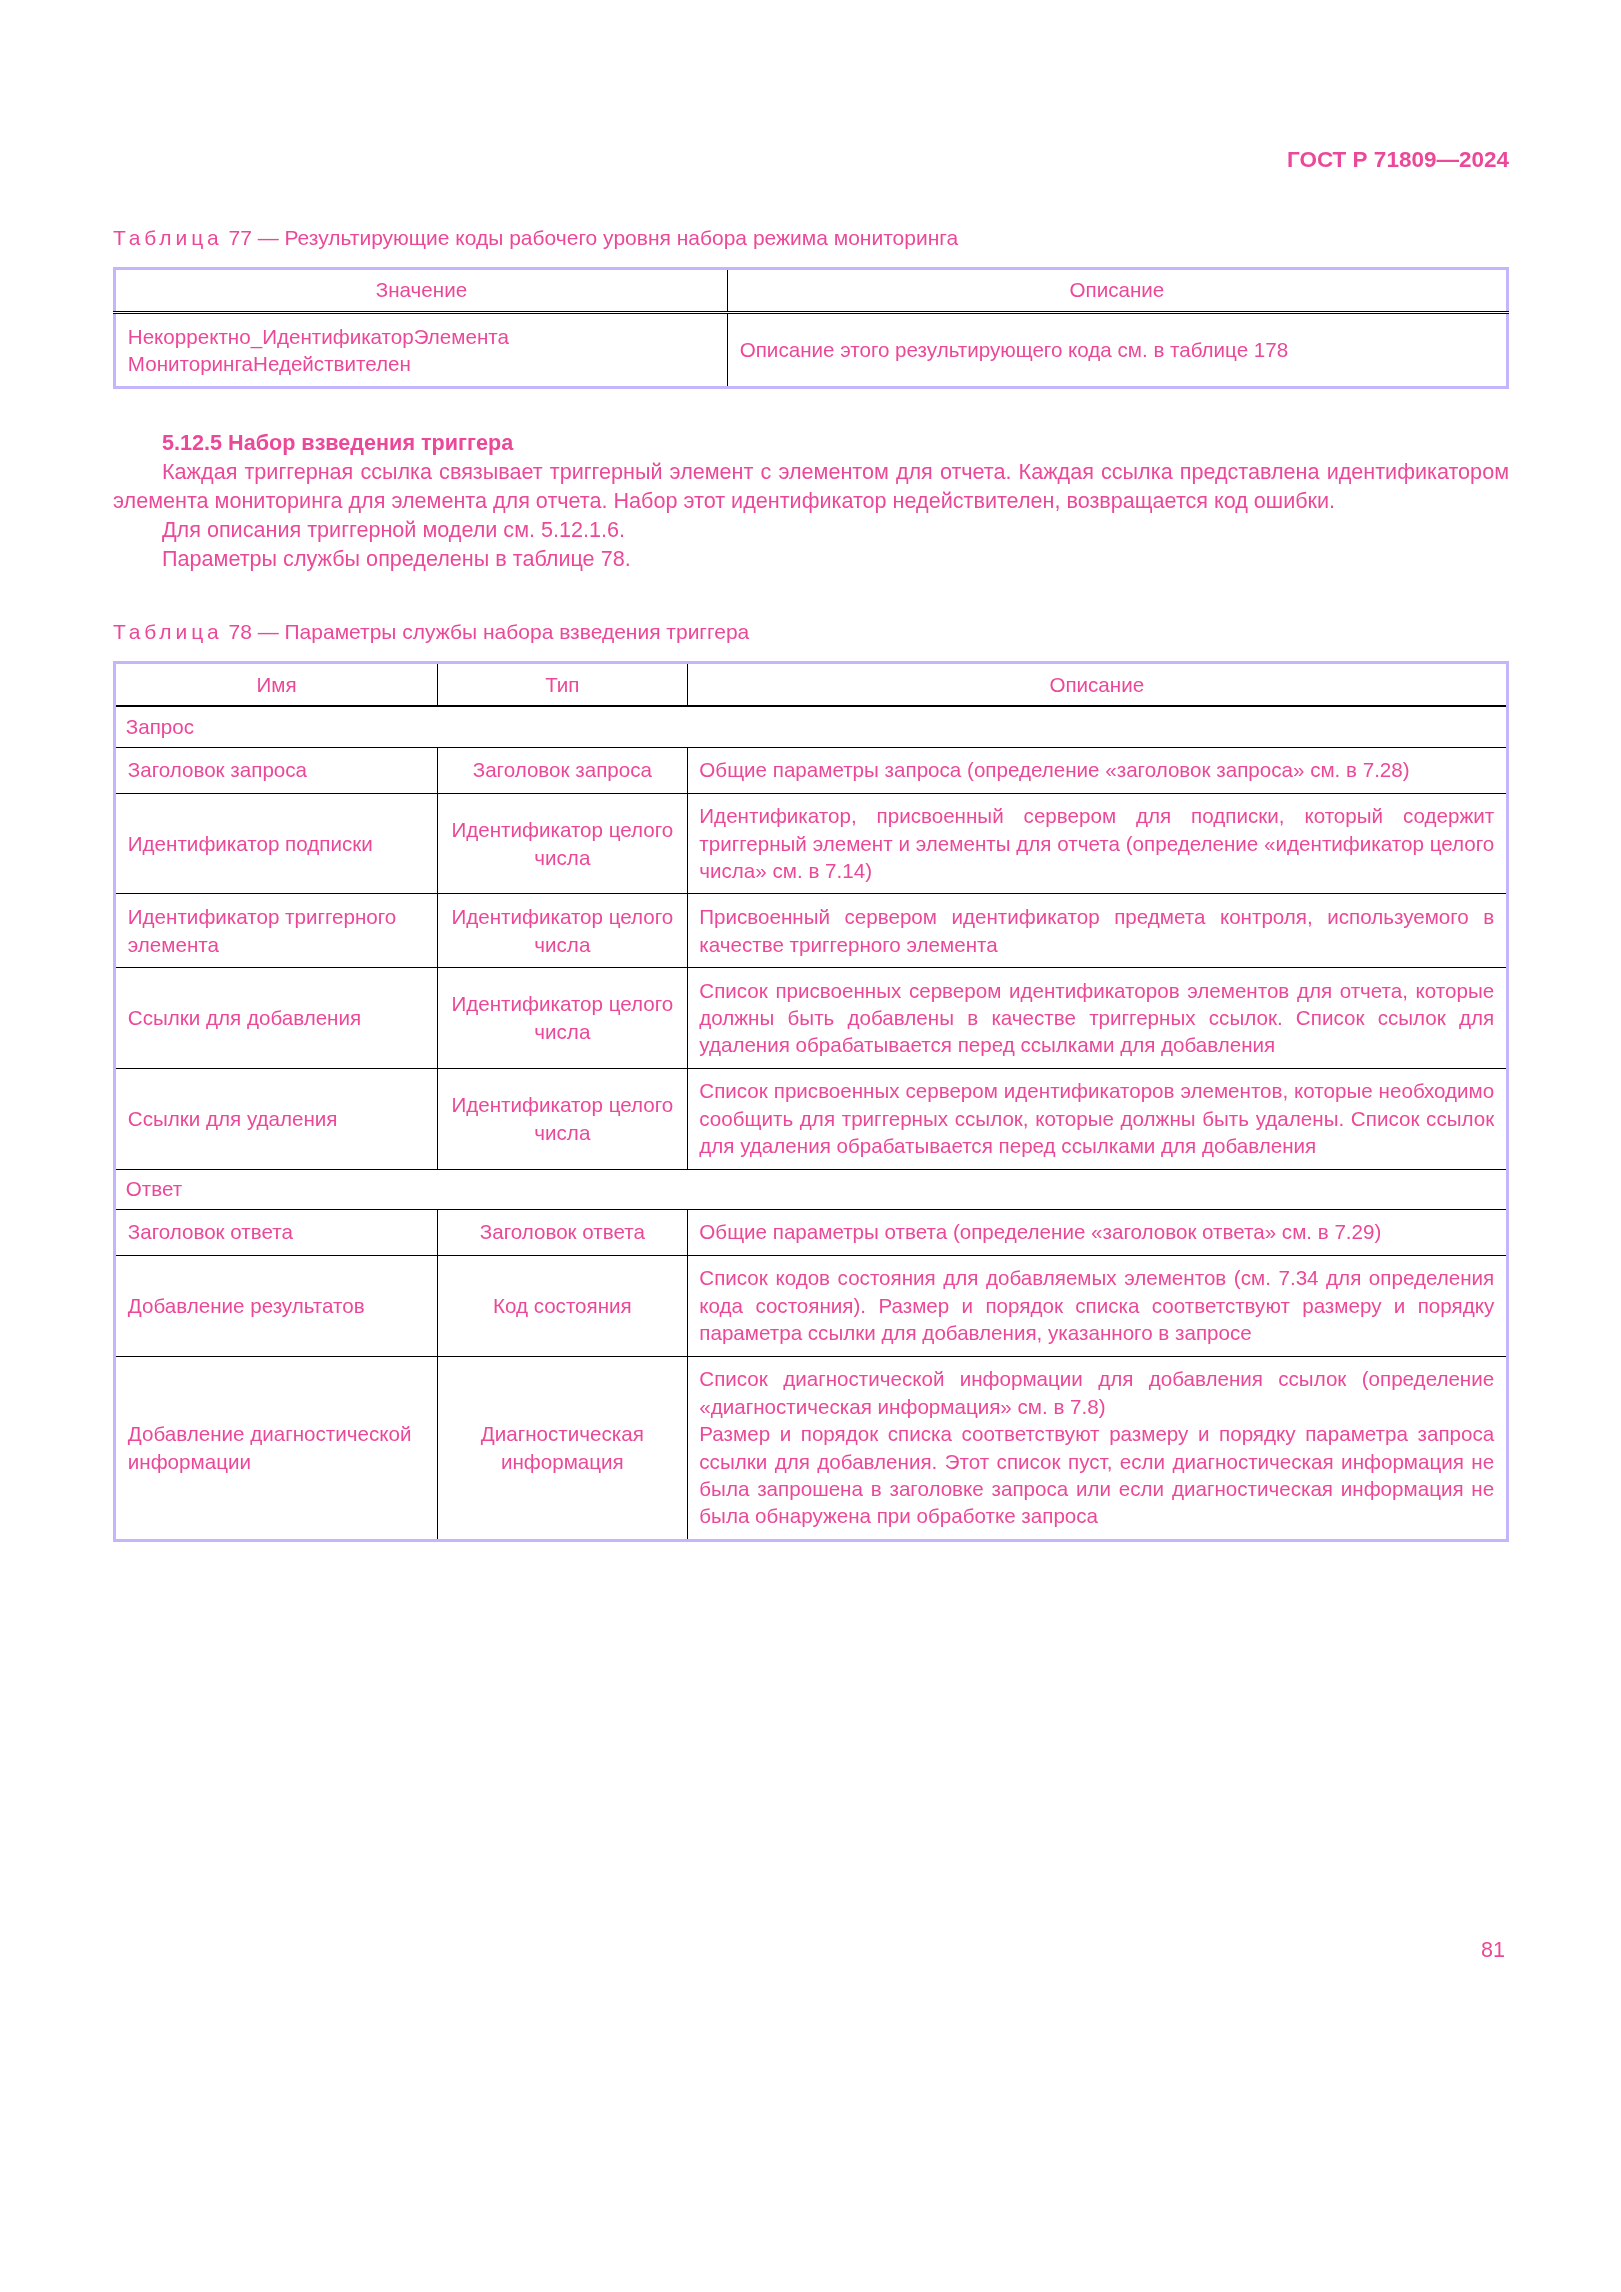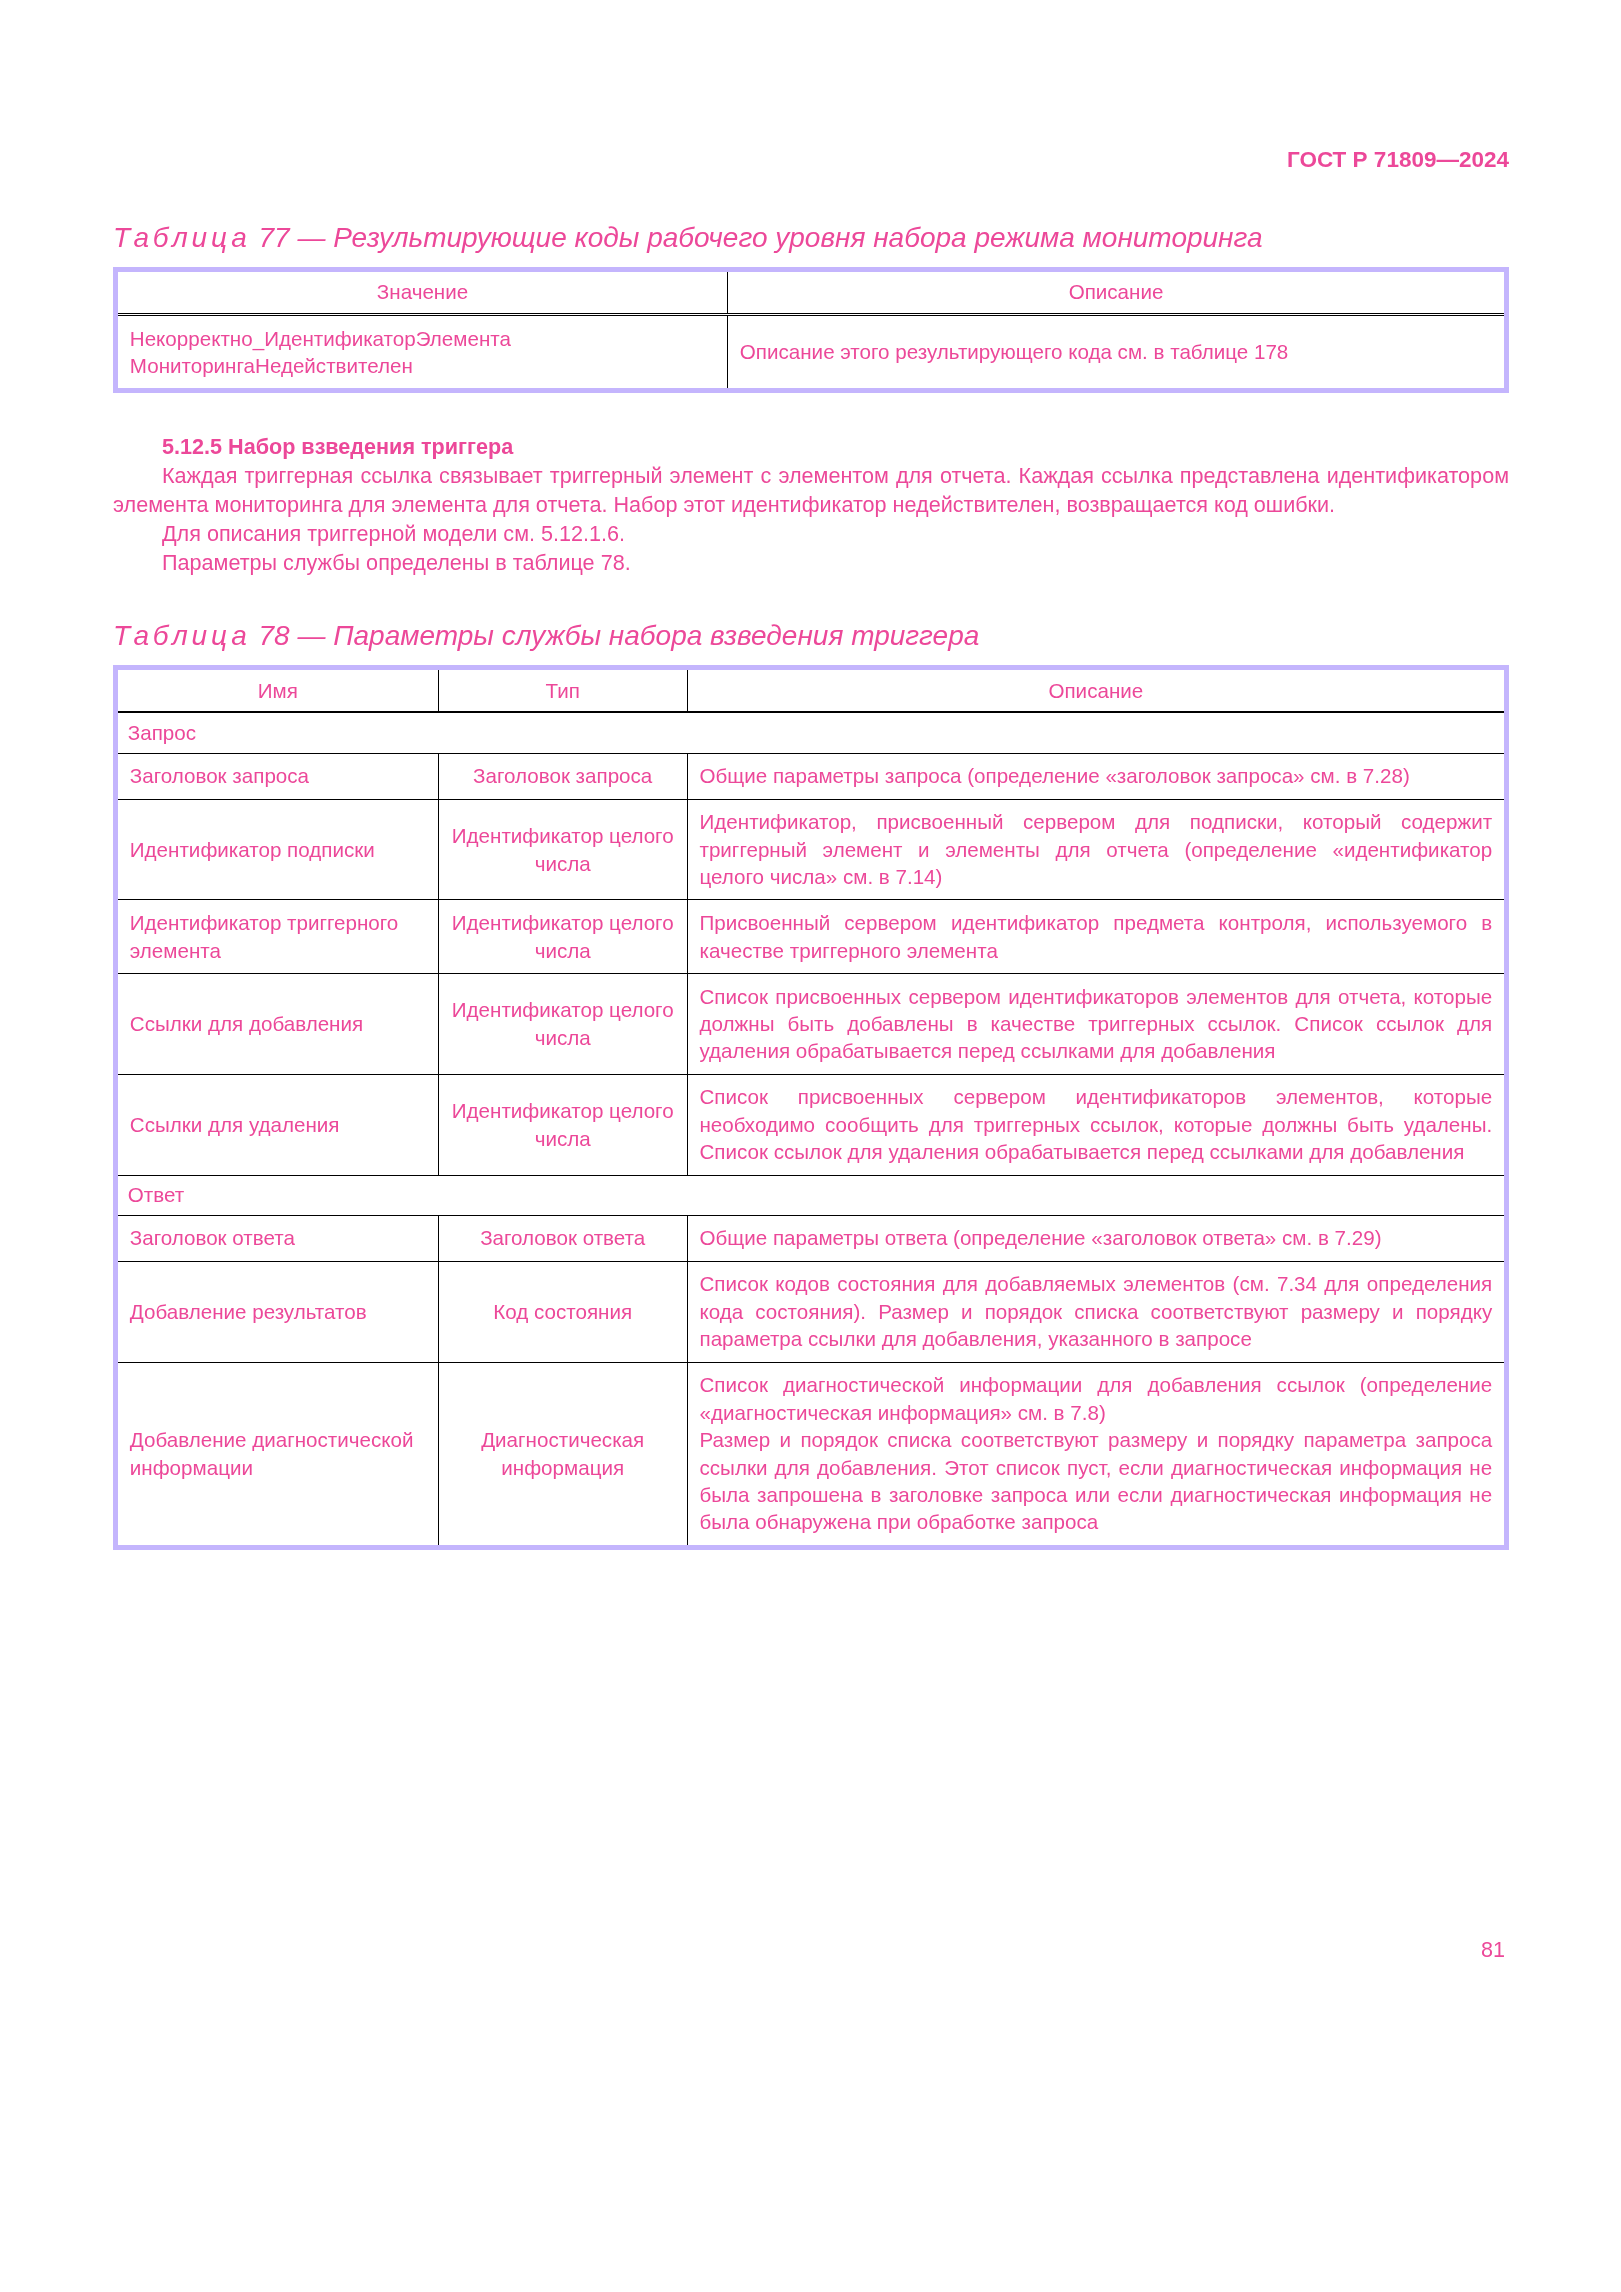--- a/index.html
+++ b/index.html
@@ -6,29 +6,29 @@
   html,body { background:#e8e8e8; }
   .page {
     width:1621px; height:2293px; margin:0 auto; position:relative;
     background:#ffffff; color:#ec4899;
     font-family:"Liberation Sans", sans-serif;
     padding:147px 112px 0 113px;
     overflow:hidden;
   }
   .doc-header { text-align:right; font-weight:bold; font-size:22.5px; line-height:25.5px; }
 
-  .caption { font-size:28px; line-height:27.4px;font-style:italic; }
+  .caption { font-size:21px; line-height:27.4px; }
   .caption .spaced { letter-spacing:3.9px; }
   .caption-77 { margin-top:51px; }
   .caption-78 { margin-top:45px; }
 
   table {
     width:100%; border-collapse:collapse; table-layout:fixed;
     margin-top:15.7px; font-size:20.6px; line-height:27.4px;
-    border:5px solid #c4b5fd;
+    border:3px solid #c4b5fd;
   }
   th, td { border:1px solid #000; padding:8.8px 11.8px; vertical-align:middle; }
   thead th { font-weight:normal; text-align:center; padding:6.9px 9.8px; }
   .t77 thead tr th { border-bottom:3.9px double #000; }
   .t78 thead tr th { border-bottom:2px solid #000; }
   td.desc { text-align:justify; white-space:pre-line; hyphens:auto; }
   td.ctr  { text-align:center; }
   tr.group td { padding:5.9px 9.8px; }
 
   .body-text { font-size:21.6px; line-height:29px; }

